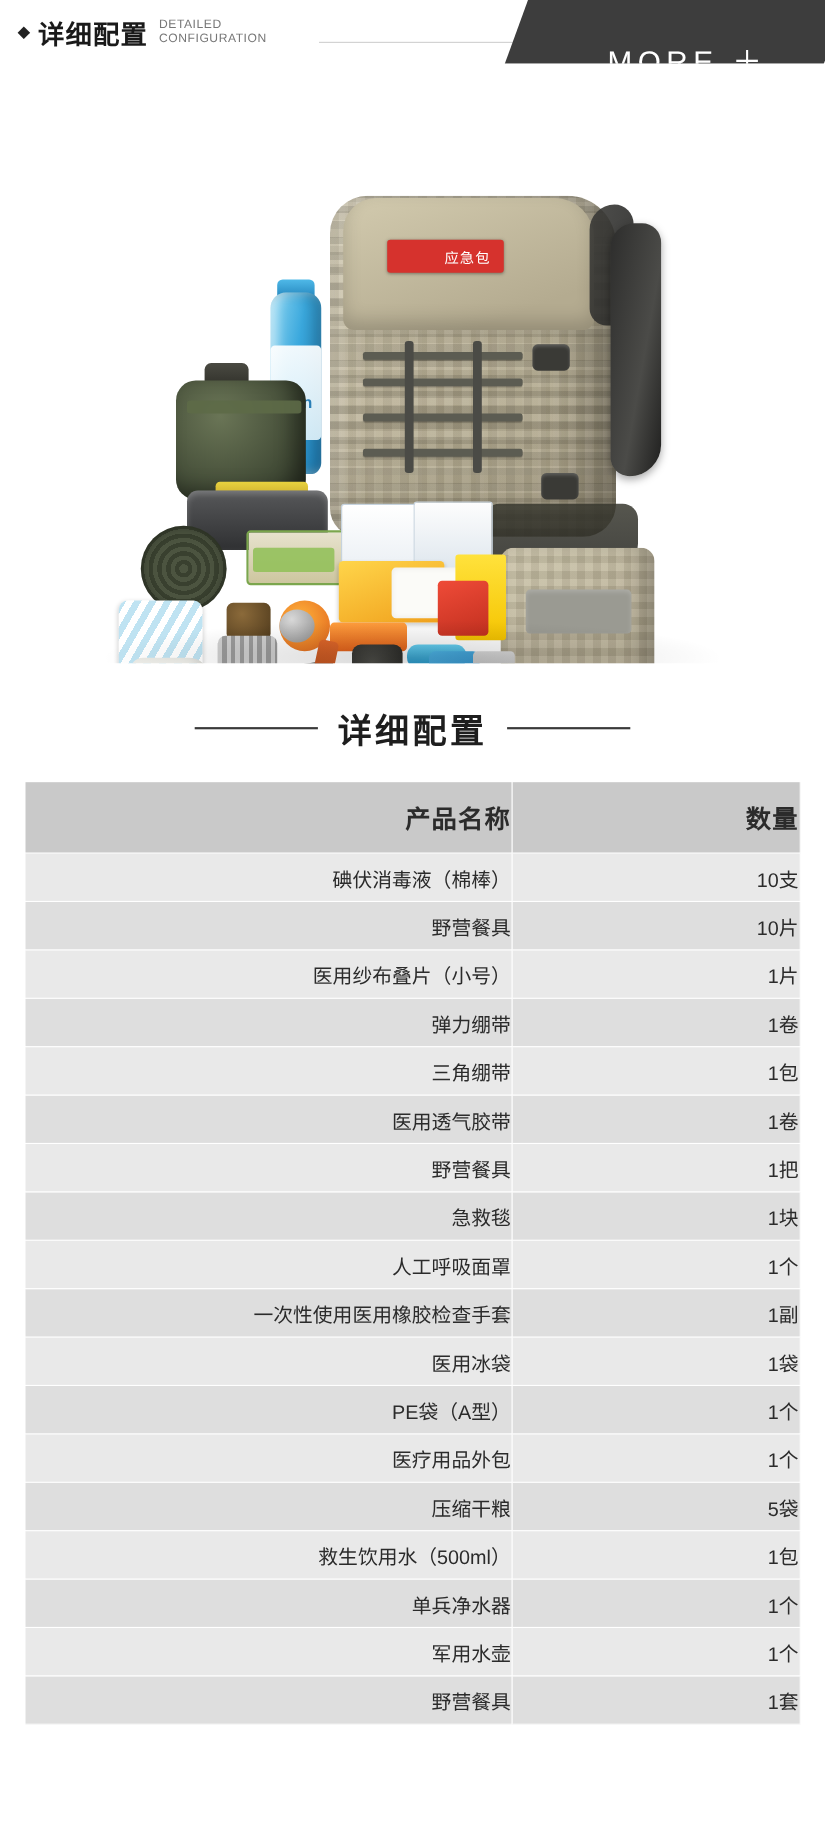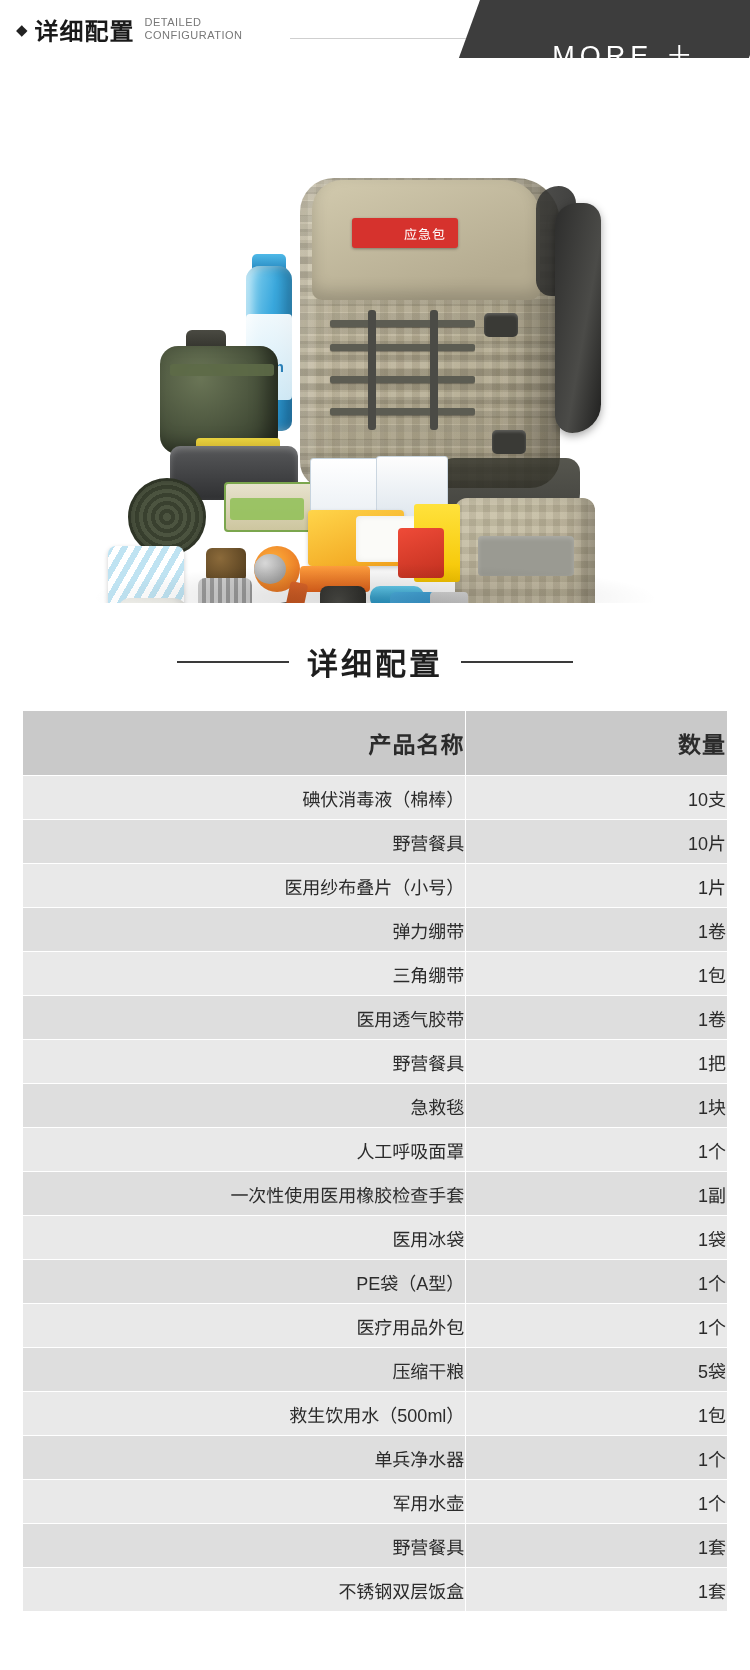--- a/index.html
+++ b/index.html
@@ -768,20 +768,16 @@
           <td class="col-qty">1个</td>
         </tr>
         <tr>
           <td class="col-name">军用水壶</td>
           <td class="col-qty">1个</td>
         </tr>
         <tr>
           <td class="col-name">野营餐具</td>
           <td class="col-qty">1套</td>
         </tr>
-        <tr>
-          <td class="col-name">不锈钢双层饭盒</td>
-          <td class="col-qty">1套</td>
-        </tr>
       </tbody>
   </table>
 
 </div>
 
 </body></html>

